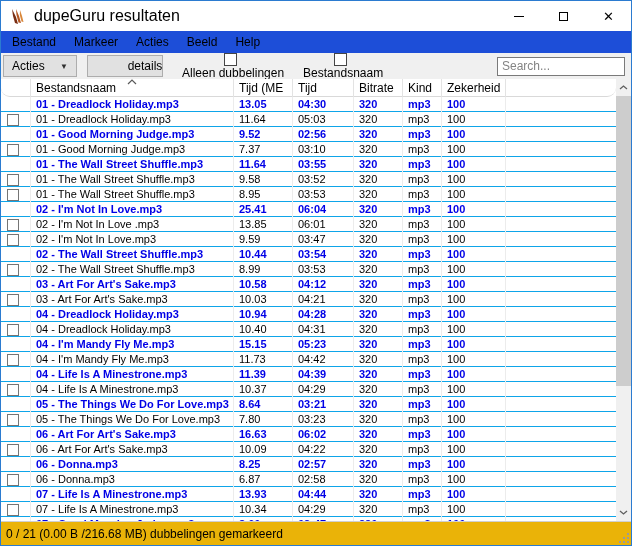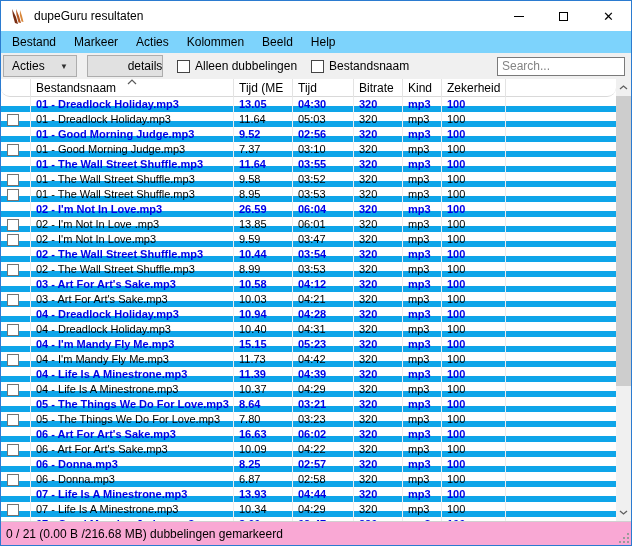--- a/index.html
+++ b/index.html
@@ -5,72 +5,72 @@
   * { margin:0; padding:0; box-sizing:border-box; }
   html,body { width:632px; height:546px; }
   body { font-family:"Liberation Sans", sans-serif; font-size:12px; color:#000; }
 
   .window { width:632px; height:546px; border:1px solid #2b7bd0; background:#fff;
             display:flex; flex-direction:column; overflow:hidden; }
 
   
   .titlebar { height:30px; background:#fff; display:flex; align-items:center; flex:0 0 auto; }
   .app-icon { width:17px; height:17px; margin-left:8px; }
-  .title-text { margin-left:8px; font-size:12px; }
+  .title-text { margin-left:8px; font-size:16px; }
   .win-controls { margin-left:auto; display:flex; height:100%; }
   .win-btn { width:45px; height:100%; display:flex; align-items:center; justify-content:center; }
   .glyph-min { width:10px; height:1px; background:#000; }
   .glyph-max { width:9px; height:9px; border:1px solid #000; }
   .glyph-close { font-size:13px; line-height:1; }
 
   
-  .menubar { height:22px; background:#7dd3fc; display:flex; align-items:center; padding-left:2px; flex:0 0 auto; }
+  .menubar { height:22px; background:#1d4ed8; display:flex; align-items:center; padding-left:2px; flex:0 0 auto; }
   .menu-item { padding:0 9px; height:100%; display:flex; align-items:center; }
 
   
   .toolbar { height:26px; background:#f0f0f0; display:flex; align-items:center; flex:0 0 auto; }
   .tb-btn { height:22px; background:#e1e1e1; border:1px solid #adadad; display:flex;
             align-items:center; justify-content:center; font-size:12px; }
   .btn-actions { width:74px; margin-left:2px; justify-content:space-between; padding:0 8px; }
   .dd-arrow { font-size:8px; color:#303030; }
   .btn-details { width:76px; margin-left:10px;padding-left:40px; }
-  .tb-check { display:flex; align-items:center; margin-left:14px; }
+  .tb-check { display:flex; align-items:center; margin-left:14px;flex-direction:column; }
   .checkbox { width:13px; height:13px; background:#fff; border:1px solid #454545; flex:0 0 auto; }
   .tb-check span { margin-left:5px; }
   .search-box { margin-left:auto; margin-right:6px; width:128px; height:19px;
                 border:1px solid #7a7a7a; background:#fff; font-family:"Liberation Sans",sans-serif;
                 font-size:12px; padding:0 4px; color:#701a75; }
   .search-box::placeholder { color:#848484; }
 
   
   .tablearea { position:relative; height:442px; background:#fff; flex:0 0 auto; overflow:hidden; }
   .grid-row { display:grid; grid-template-columns:30px 203px 59px 61px 49px 39px 64px 1fr; width:615px; }
   .thead { height:18px; border-bottom:1px solid #d9d9d9; position:relative;border-radius:9px; }
   .th { height:18px; line-height:18px; padding-left:5px; border-right:1px solid #e3e3e3;
         overflow:hidden; white-space:nowrap; font-size:12px; }
   .th.filler { border-right:none; }
   .sort-ind { position:absolute; left:124px; top:0; }
-  .row { height:15px; border-bottom:6px solid #0ea5e9; }
+  .row { height:15px; border-bottom:1px solid #0ea5e9; }
   .row.partial { height:4px; border-bottom:none; overflow:hidden; }
   .cell { height:15px; line-height:14px; font-size:11px; padding-left:5px;
           border-right:1px solid #ececec; overflow:hidden; white-space:nowrap; }
   .cell.cb-cell { padding-left:6px; display:flex; align-items:center; }
   .cell.filler { border-right:none; }
   .row-cb { width:12px; height:12px; border:1px solid #757575; background:#fff; }
   .row.ref { color:#0000e6; font-weight:bold; }
 
   
   .vscroll { position:absolute; top:0; right:0; width:15px; height:442px; background:#f0f0f0; }
   .sb-btn { position:absolute; left:0; width:15px; height:17px; display:flex;
             align-items:center; justify-content:center; }
   .sb-up { top:0; } .sb-down { bottom:0; }
   .sb-thumb { position:absolute; top:17px; left:0; width:15px; height:290px; background:#cdcdcd; }
 
   
-  .statusbar { height:24px; background:#f9a8d4; border-top:1px solid #d0d0d0; display:flex;
+  .statusbar { height:24px; background:#eab308; border-top:1px solid #d0d0d0; display:flex;
                align-items:center; padding-left:5px; font-size:12px; flex:1 0 auto; position:relative; }
   .grip { position:absolute; right:1px; bottom:1px; width:12px; height:12px;
           background:
            radial-gradient(circle at 10px 2px, #9a9a9a 1px, transparent 1.4px),
            radial-gradient(circle at 6px 6px,  #9a9a9a 1px, transparent 1.4px),
            radial-gradient(circle at 10px 6px, #9a9a9a 1px, transparent 1.4px),
            radial-gradient(circle at 2px 10px, #9a9a9a 1px, transparent 1.4px),
            radial-gradient(circle at 6px 10px, #9a9a9a 1px, transparent 1.4px),
            radial-gradient(circle at 10px 10px,#9a9a9a 1px, transparent 1.4px); }
 </style>
@@ -96,21 +96,20 @@
       <div class="win-btn">
           <span class="glyph-close">✕</span>
         </div>
     </div>
   </div>
 
   <div class="menubar">
       <span class="menu-item">Bestand</span>
       <span class="menu-item">Markeer</span>
       <span class="menu-item">Acties</span>
-      <span class="menu-item">Kolommen</span>
       <span class="menu-item">Beeld</span>
       <span class="menu-item">Help</span>
     </div>
 
   <div class="toolbar">
     <div class="tb-btn btn-actions">
       <span>Acties</span>
       <span class="dd-arrow">▼</span>
     </div>
     <div class="tb-btn btn-details">
@@ -216,21 +215,21 @@
     <div class="cell">8.95</div>
     <div class="cell">03:53</div>
     <div class="cell">320</div>
     <div class="cell">mp3</div>
     <div class="cell">100</div>
     <div class="cell filler"></div>
   </div>
         <div class="grid-row row ref">
     <div class="cell cb-cell"></div>
     <div class="cell">02 - I'm Not In Love.mp3</div>
-    <div class="cell">26.59</div>
+    <div class="cell">25.41</div>
     <div class="cell">06:04</div>
     <div class="cell">320</div>
     <div class="cell">mp3</div>
     <div class="cell">100</div>
     <div class="cell filler"></div>
   </div>
         <div class="grid-row row">
     <div class="cell cb-cell">
             <div class="row-cb"></div>
           </div>

